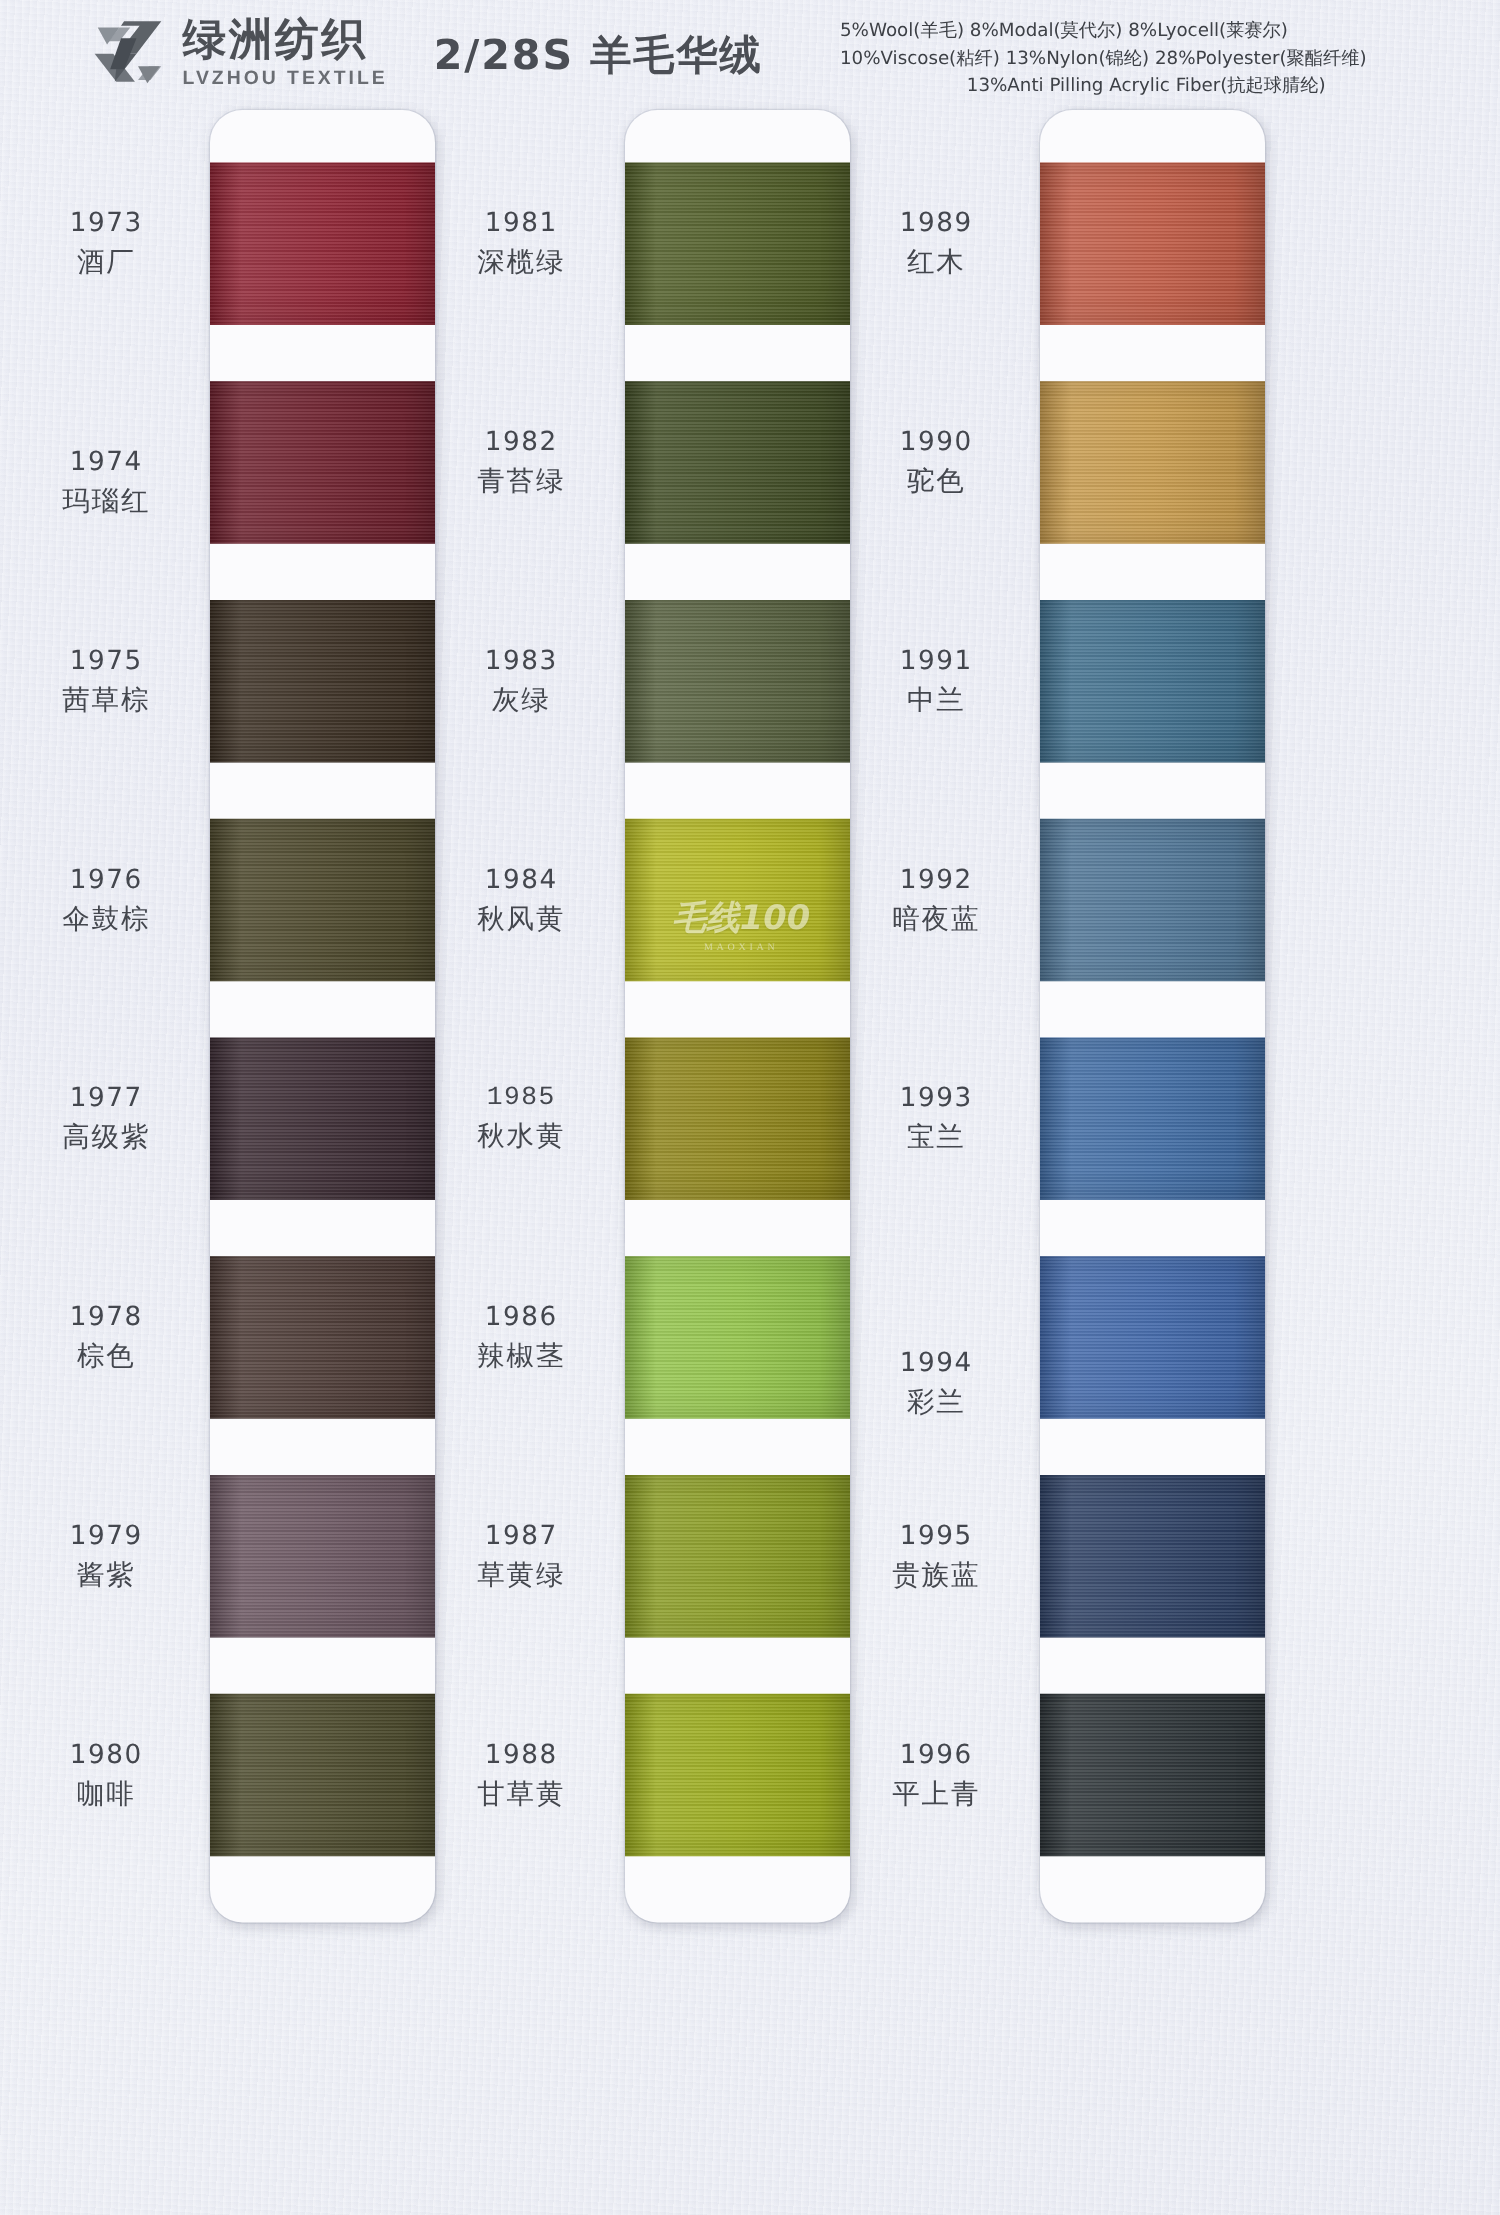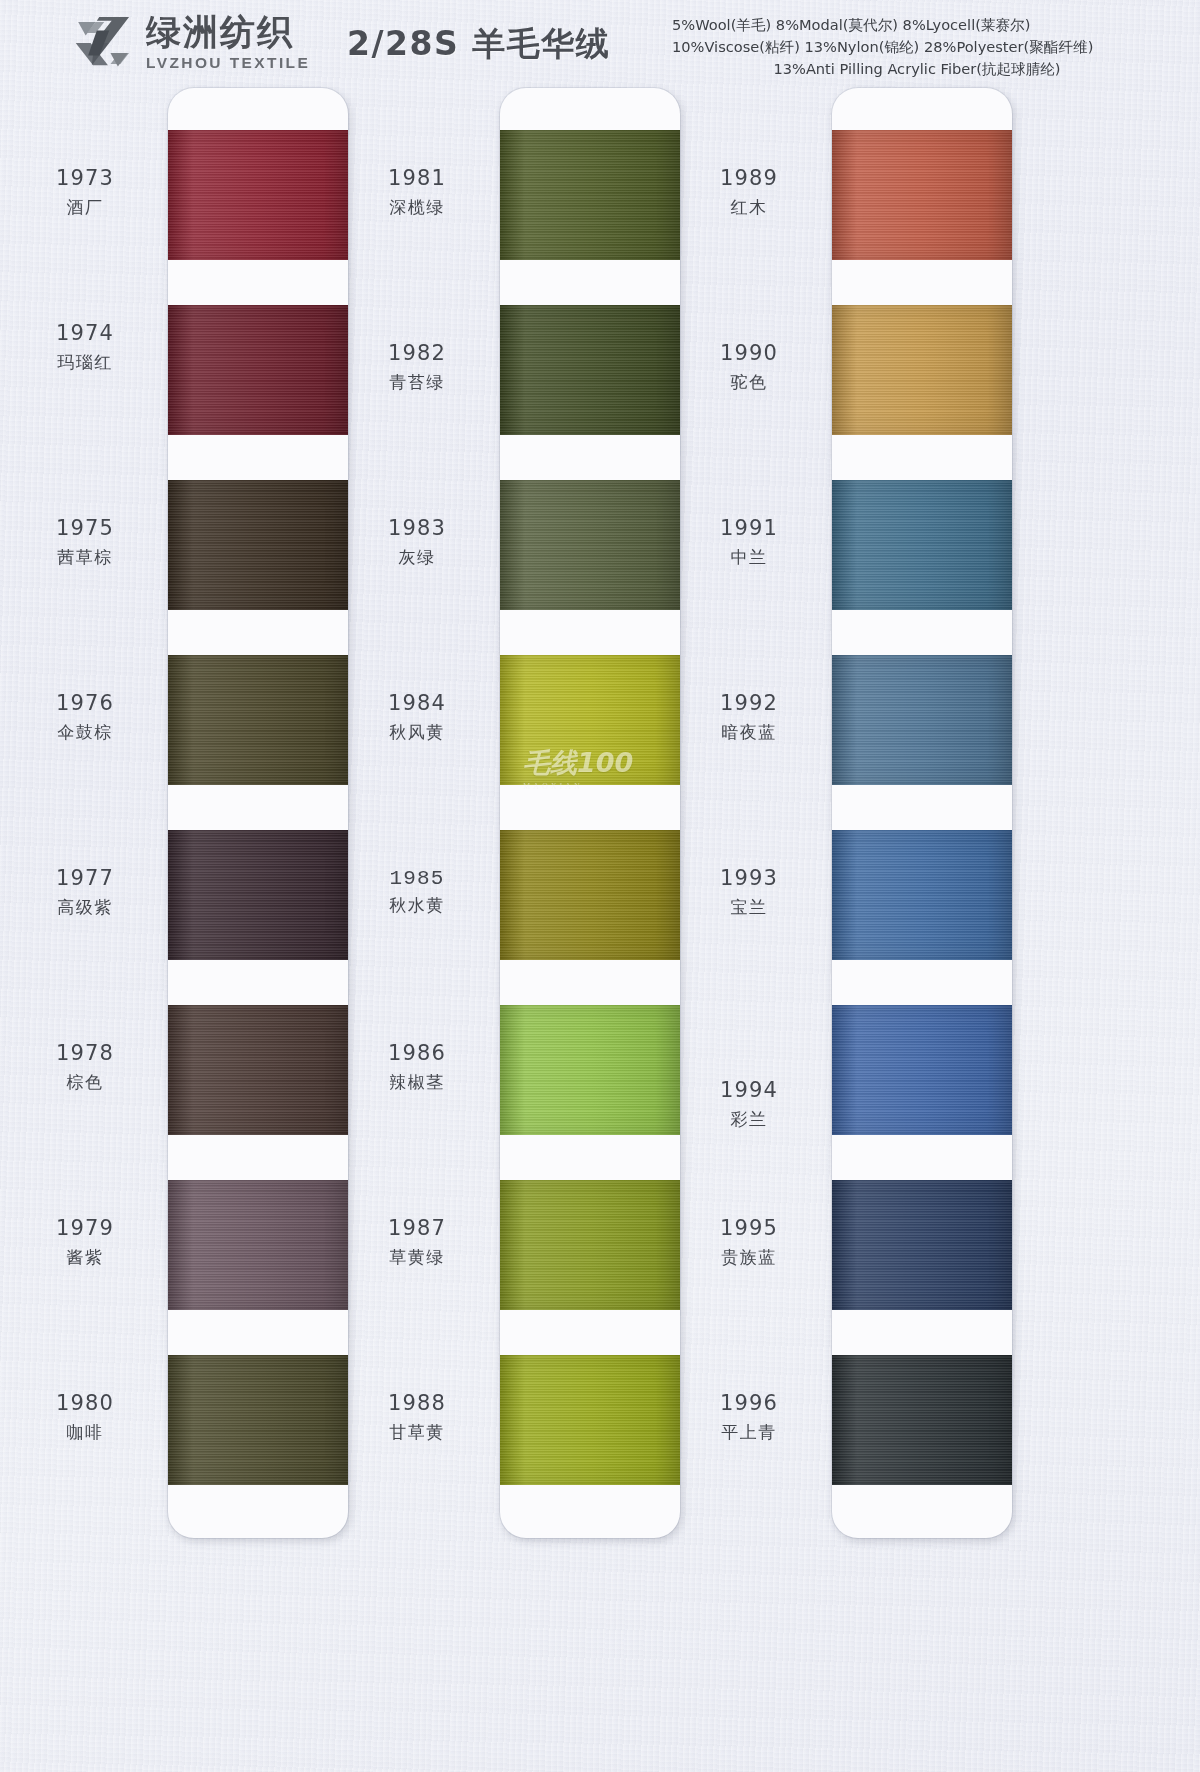--- a/index.html
+++ b/index.html
@@ -146,32 +146,33 @@
     line-height: 1.32;
     font-family: "DejaVu Sans", "Liberation Sans", sans-serif;
   }
   .label .code {
     display: block;
     font-size: 21px;
     letter-spacing: 1.2px;
   }
   .label .name {
     display: block;
-    font-size: 17px;
+    font-size: 22px;
     letter-spacing: 1.5px;
     margin-top: 3px;
   }
   .label.left  { text-align: center; }
 
   
   #watermark {
     position: absolute;
     left: 523px;
-    top: 745px;
+    top: 716px;
     width: 140px;
+    text-align: center;
     z-index: 6;
     pointer-events: none;
     opacity: 0.52;
   }
   #watermark .wm-main {
     font-size: 27px;
     font-weight: bold;
     color: #fdfdfd;
     letter-spacing: 0px;
     font-style: italic;
@@ -250,21 +251,21 @@
         <div class="swatch" title="1995 贵族蓝" style="top: 1092px; height: 130px; background-color: rgb(44, 63, 99);"></div>
         <div class="swatch" title="1996 平上青" style="top: 1267px; height: 130px; background-color: rgb(43, 50, 54);"></div>
       </div>
     </div>
 
   <div id="labels-layer">
       <div class="label left" style="left: 10px; top: 165px;">
         <span class="code">1973</span>
         <span class="name">酒厂</span>
       </div>
-      <div class="label left" style="left: 10px; top: 320px;">
+      <div class="label left" style="left: 10px; top: 356px;">
         <span class="code">1974</span>
         <span class="name">玛瑙红</span>
       </div>
       <div class="label left" style="left: 10px; top: 515px;">
         <span class="code">1975</span>
         <span class="name">茜草棕</span>
       </div>
       <div class="label left" style="left: 10px; top: 690px;">
         <span class="code">1976</span>
         <span class="name">伞鼓棕</span>

